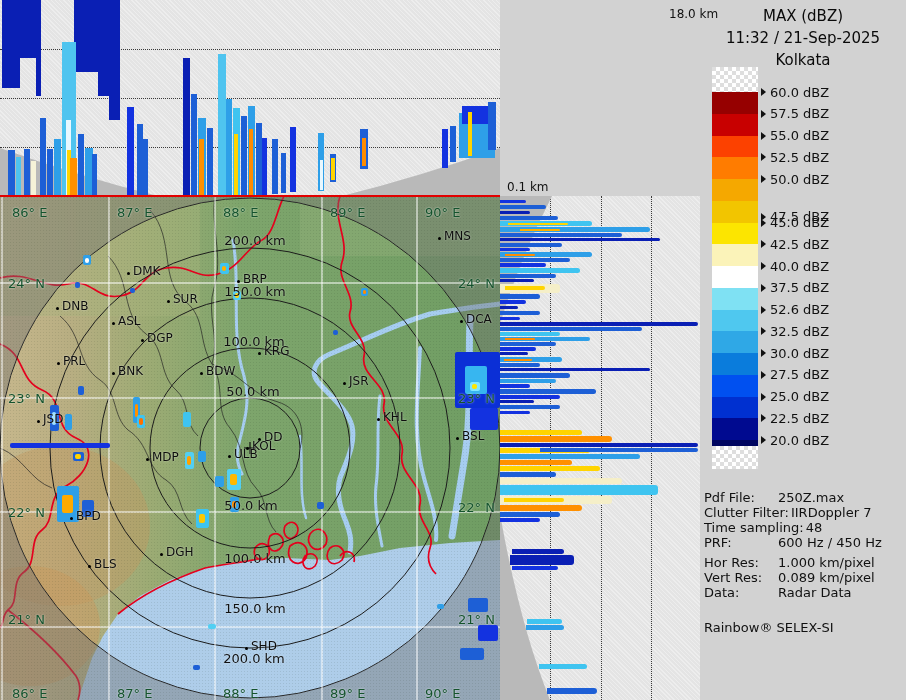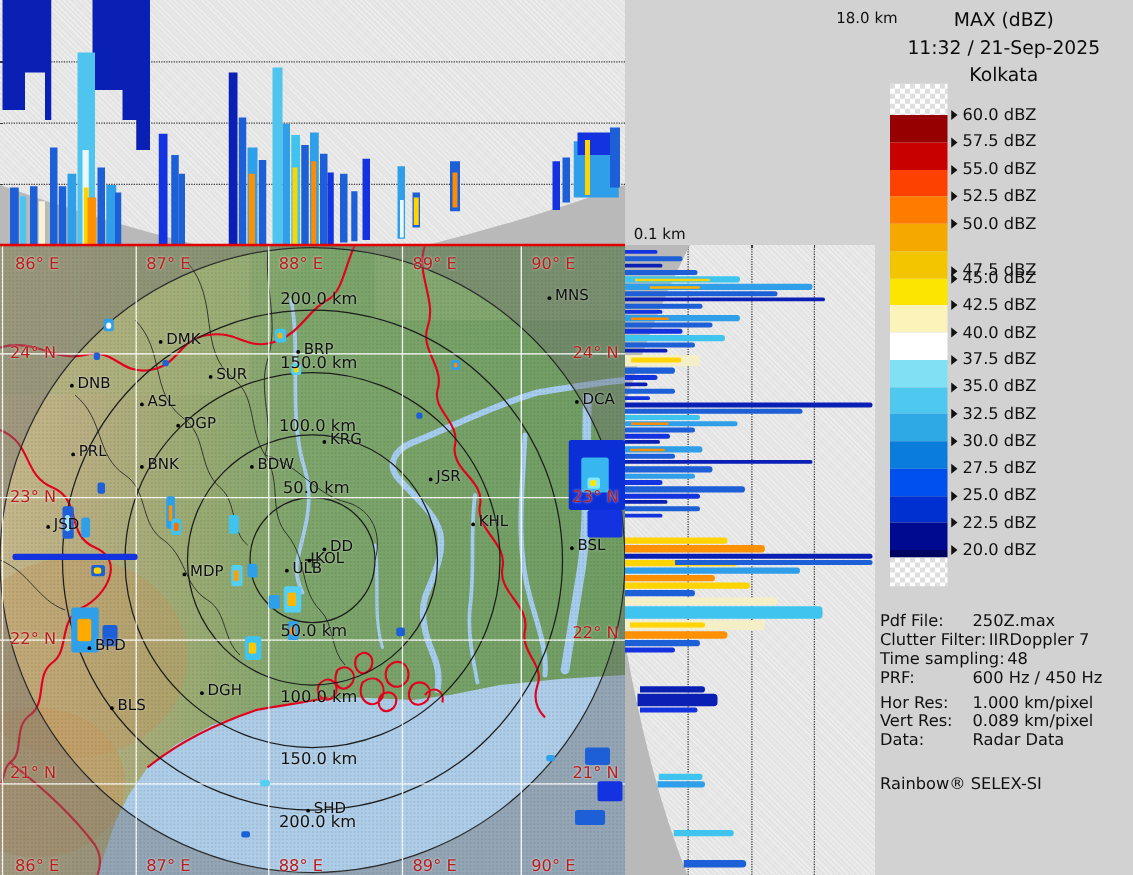--- a/index.html
+++ b/index.html
@@ -32,21 +32,21 @@
   .leg-arrow{width:0;height:0;border-left:5px solid #111;border-top:4px solid transparent;border-bottom:4px solid transparent;margin-right:4px;}
 
   #meta{position:absolute;left:704px;top:490px;width:200px;font-size:13px;line-height:15px;color:#111;z-index:8;}
   .meta-row{display:flex;}
   .meta-row.gap{margin-top:5px;}
   .meta-label{min-width:72px;white-space:nowrap;padding-right:2px;}
   .meta-value{white-space:pre-line;}
   #meta-footer{margin-top:20px;}
 
   
-  .geo-label{position:absolute;font-size:13px;color:#b91c1c;white-space:nowrap;z-index:6;
+  .geo-label{position:absolute;font-size:13px;color:#14532d;white-space:nowrap;z-index:6;
     text-shadow:0 0 2px rgba(255,255,255,.75);transform:translateY(-50%);}
   .ring-label{position:absolute;font-size:13px;color:#111;white-space:nowrap;z-index:6;
     transform:translate(-50%,-50%);text-shadow:0 0 2px rgba(255,255,255,.5);}
   .city{position:absolute;z-index:6;}
   .city .dot{position:absolute;width:3px;height:3px;background:#000;border-radius:50%;}
   .city .name{position:absolute;left:6px;top:-8px;font-size:12px;color:#0d0d0d;white-space:nowrap;
     text-shadow:0 0 2px rgba(255,255,255,.55);}
 
   
   .bar{position:absolute;z-index:4;}
@@ -529,21 +529,21 @@
       <div class="leg-label" style="top: 259px;">
         <div class="leg-arrow"></div>
         <div>40.0 dBZ</div>
       </div>
       <div class="leg-label" style="top: 280.75px;">
         <div class="leg-arrow"></div>
         <div>37.5 dBZ</div>
       </div>
       <div class="leg-label" style="top: 302.5px;">
         <div class="leg-arrow"></div>
-        <div>35.0 dBZ</div>
+        <div>52.6 dBZ</div>
       </div>
       <div class="leg-label" style="top: 324.25px;">
         <div class="leg-arrow"></div>
         <div>32.5 dBZ</div>
       </div>
       <div class="leg-label" style="top: 346px;">
         <div class="leg-arrow"></div>
         <div>30.0 dBZ</div>
       </div>
       <div class="leg-label" style="top: 367.75px;">

